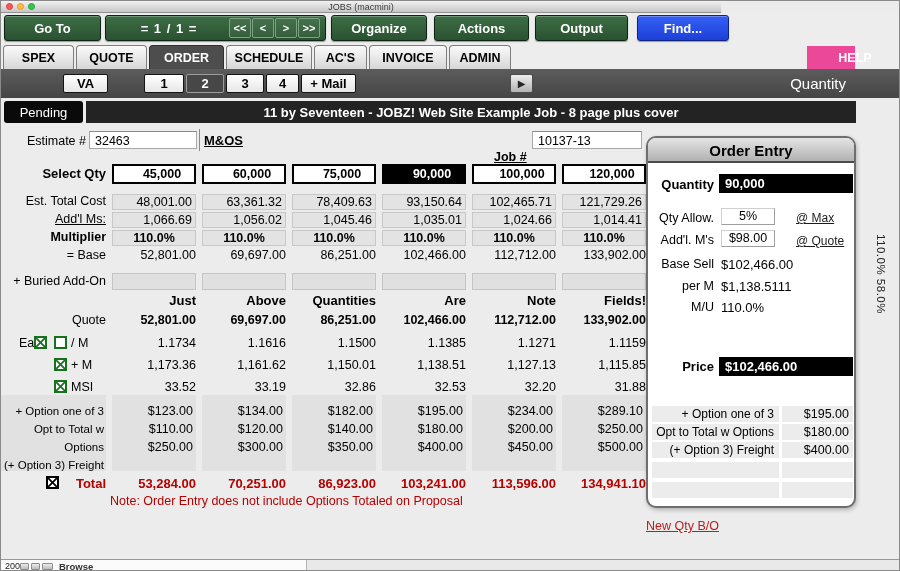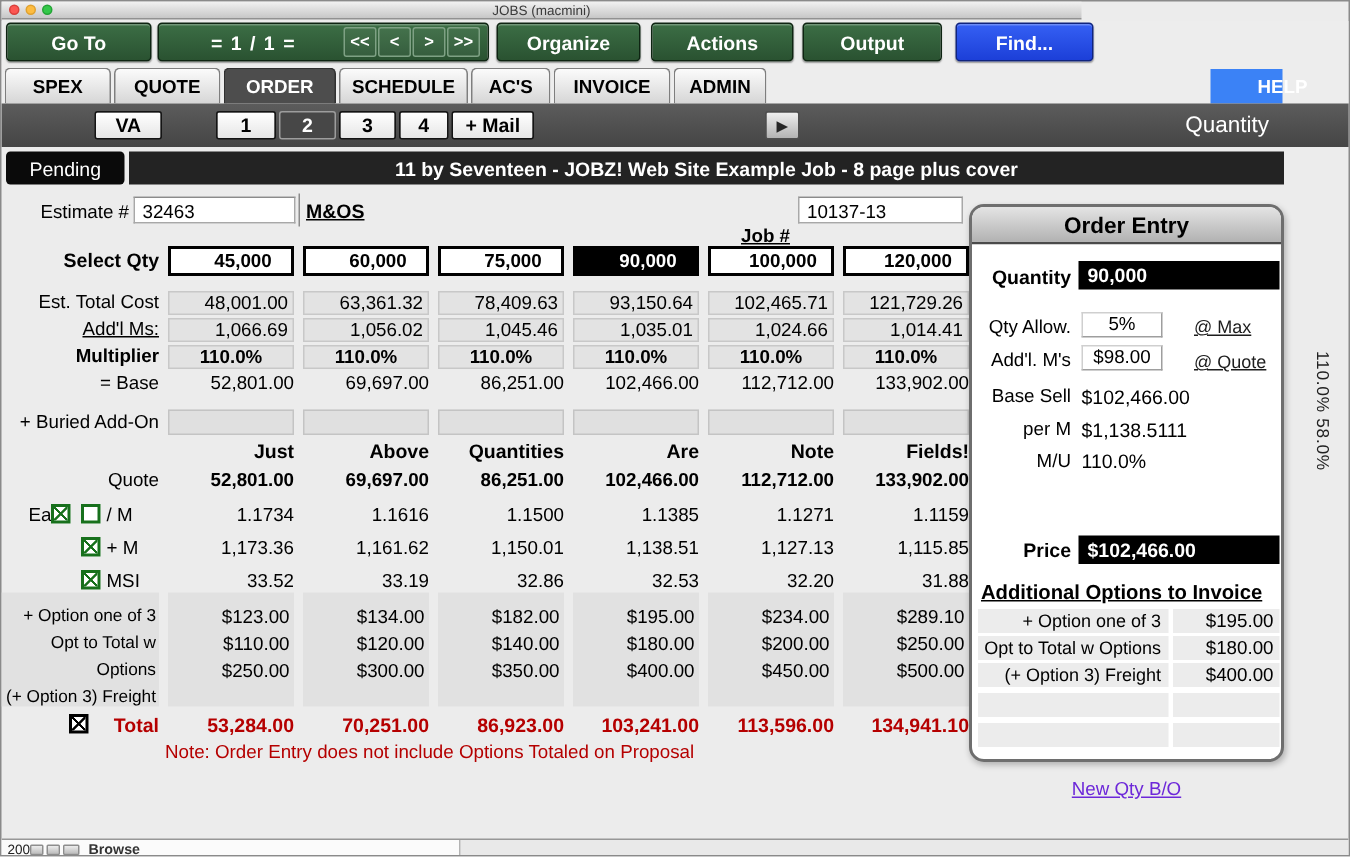--- a/index.html
+++ b/index.html
@@ -23,21 +23,21 @@
   .navpanel{display:flex;justify-content:flex-start;padding:0 4px;}
   .navtext{width:118px;text-align:center;font-size:13px;font-weight:bold;letter-spacing:1px;}
   .navbtn{width:22px;height:20px;margin-left:1px;border:1px solid #7ea184;border-radius:2px;
           display:flex;align-items:center;justify-content:center;font-size:11px;font-weight:bold;background:rgba(255,255,255,.05);}
   
   .tabrow{position:absolute;left:0;top:42px;width:900px;height:26px;background:#ededed;}
   .tab{position:absolute;bottom:0;height:24px;background:linear-gradient(#fbfbfb,#d6d6d6);
        border:1px solid #7e7e7e;border-bottom:none;border-radius:4px 4px 0 0;
        font-size:12.5px;font-weight:bold;display:flex;align-items:center;justify-content:center;}
   .tab.sel{background:#4d4d4d;color:#fff;border-color:#303030;}
-  .helpbtn{position:absolute;left:806px;top:3px;width:47px;height:23px;background:#3b82f6;color:#fff;
+  .helpbtn{position:absolute;left:806px;top:3px;width:47px;height:23px;background:#ec4899;color:#fff;
            font-size:12.5px;font-weight:bold;display:flex;align-items:center;justify-content:center;padding-left:48px;}
   
   .darkrow{position:absolute;left:0;top:68px;width:900px;height:29px;background:linear-gradient(#5c5c5c,#454545);}
   .wbtn{position:absolute;top:5px;height:19px;background:linear-gradient(#ffffff,#e6e6e6);
         border:1px solid #141414;border-radius:2px;font-size:13px;font-weight:bold;
         display:flex;align-items:center;justify-content:center;}
   .wbtn.on{background:#474747;color:#fff;border-color:#9d9d9d;}
   .playbtn{position:absolute;left:509px;top:5px;width:23px;height:19px;border:1px solid #4e4e4e;border-radius:2px;
            background:linear-gradient(#efefef,#b3b3b3);display:flex;align-items:center;justify-content:center;
            font-size:10px;color:#262626;}
@@ -88,22 +88,22 @@
           font-size:13px;font-weight:bold;line-height:19px;padding-left:6px;}
   .psf{position:absolute;left:73px;width:54px;height:17px;background:#fff;border:1px solid #9e9e9e;
        border-left-color:#cfcfcf;border-top-color:#cfcfcf;text-align:center;font-size:12.5px;line-height:15px;}
   .plink{position:absolute;left:148px;font-size:12px;text-decoration:underline;color:#1c1c1c;}
   .pval{position:absolute;left:73px;font-size:13px;}
   .paddhead{position:absolute;left:6px;top:249px;font-size:13.5px;font-weight:bold;text-decoration:underline;}
   .porow-l{position:absolute;left:4px;width:127px;height:16px;background:#ececec;text-align:right;
            font-size:12px;line-height:16px;padding-right:5px;}
   .porow-v{position:absolute;left:134px;width:71px;height:16px;background:#ececec;text-align:right;
            font-size:12.5px;line-height:16px;padding-right:4px;}
-  .newqty{position:absolute;left:645px;top:518px;width:210px;text-align:center;font-size:12.5px;
-          text-decoration:underline;color:#6d28d9;}
+  .newqty{position:absolute;left:645px;top:518px;width:210px;text-align:left;font-size:12.5px;
+          text-decoration:underline;color:#b91c1c;}
   .vnote{position:absolute;left:886px;top:233px;transform:rotate(90deg);transform-origin:0 0;
          font-size:11.5px;white-space:nowrap;letter-spacing:.5px;color:#222;}
   
   .statusbar{position:absolute;left:0;top:558px;width:900px;height:13px;background:#e9e9e9;border-top:1px solid #979797;}
   .sbstrip{position:absolute;left:0;top:0;width:306px;height:12px;background:#fbfbfb;border-right:1px solid #b3b3b3;}
   .sbzoom{position:absolute;left:4px;top:1px;font-size:9px;color:#222;}
   .sico{position:absolute;top:3px;width:9px;height:7px;background:linear-gradient(#ececec,#bdbdbd);
         border:1px solid #8d8d8d;border-radius:1px;}
   .sbmode{position:absolute;left:58px;top:1px;font-size:9.5px;font-weight:bold;color:#333;}
 </style>
@@ -364,21 +364,20 @@
 
     <div class="plabel" style="top:141px;">per M</div>
     <div class="pval" style="top:141px;">$1,138.5111</div>
 
     <div class="plabel" style="top:162px;">M/U</div>
     <div class="pval" style="top:162px;">110.0%</div>
 
     <div class="plabel b" style="top:221px;">Price</div>
     <div class="pblack" style="top:219px;">$102,466.00</div>
 
-    <div class="paddhead">Additional Options to Invoice</div>
 
     <div class="porow-l" style="top:268px;">+ Option one of 3</div>
     <div class="porow-v" style="top:268px;">$195.00</div>
     <div class="porow-l" style="top:286px;">Opt to Total w Options</div>
     <div class="porow-v" style="top:286px;">$180.00</div>
     <div class="porow-l" style="top:304px;">(+ Option 3) Freight</div>
     <div class="porow-v" style="top:304px;">$400.00</div>
     <div class="porow-l" style="top:324px;"></div>
     <div class="porow-v" style="top:324px;"></div>
     <div class="porow-l" style="top:344px;"></div>

